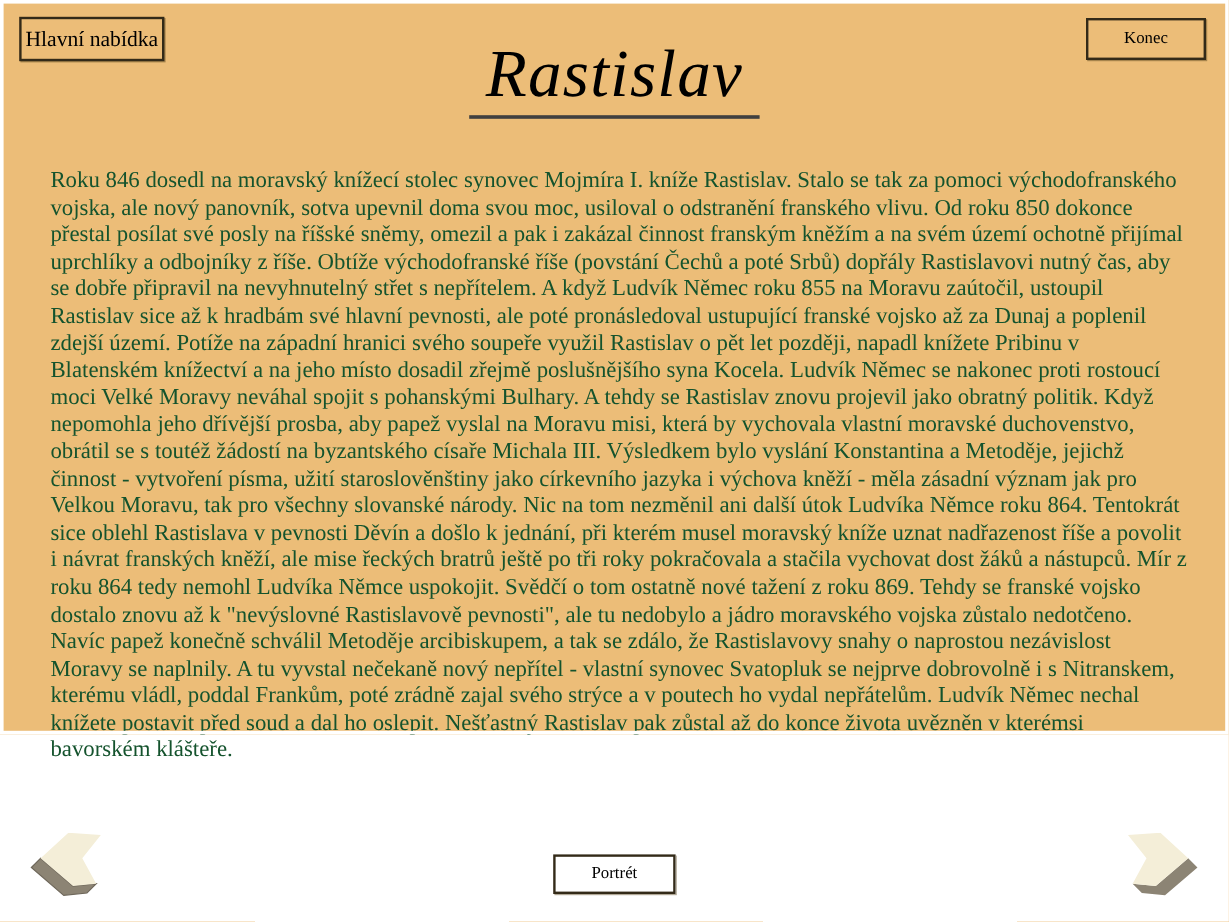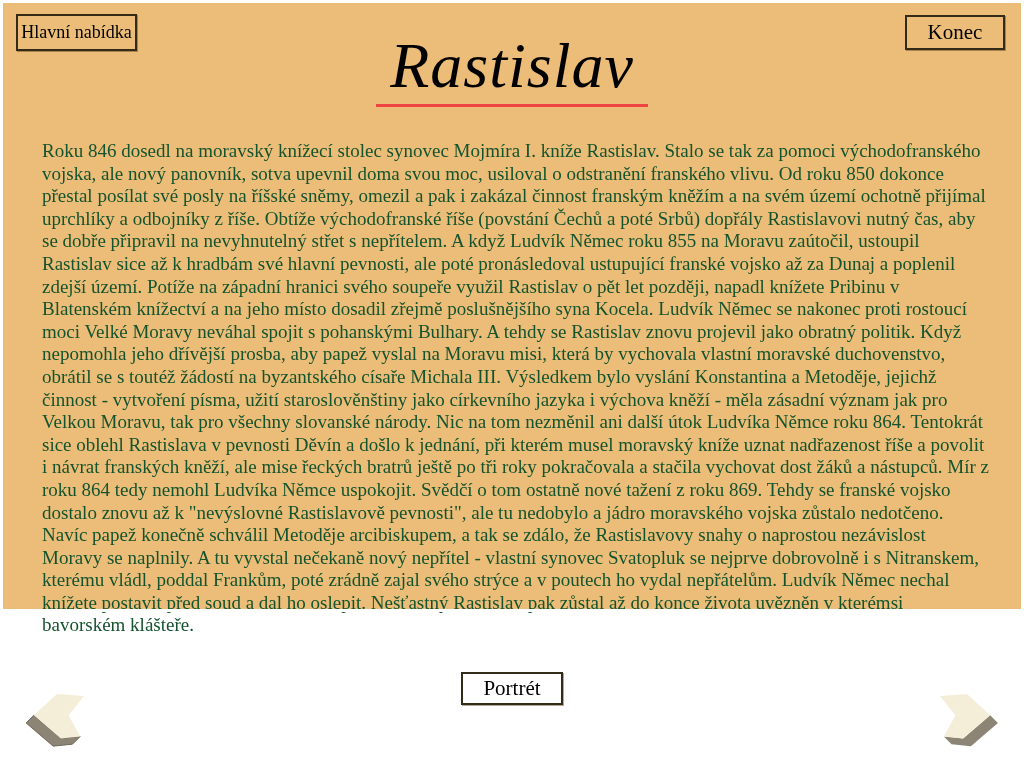--- a/index.html
+++ b/index.html
@@ -21,43 +21,43 @@
   }
   .flat-btn {
     position: absolute;
     background: transparent;
     border: 2px solid #332a18;
     box-shadow: 1px 1px 0 rgba(82,62,22,0.45);
     display: flex;
     align-items: center;
     justify-content: center;
     font-family: "Liberation Serif", serif;
-    font-size: 21px;
+    font-size: 14px;
     color: #000;
     cursor: pointer;
     white-space: nowrap;
   }
   #btn-main-menu { left: 16px;  top: 14px;  width: 121px; height: 37px; font-size: 18px; }
   #btn-konec     { left: 905px; top: 15px;  width: 100px; height: 35px; }
-  #btn-portret   { left: 461px; top: 672px; width: 102px; height: 33px; }
+  #btn-portret   { left: 461px; top: 712px; width: 102px; height: 33px; }
 
   #title-wrap {
     position: absolute;
     left: 0; top: 34px;
     width: 1024px;
     text-align: center;
   }
   #page-title {
     display: inline-block;
     font-family: "Liberation Serif", serif;
     font-style: italic;
-    font-size: 64px;
+    font-size: 56px;
     line-height: 1.0;
     letter-spacing: 1px;
-    border-bottom: 3px solid #ef4444;
+    border-bottom: 3px solid #404040;
     padding: 0 14px 6px 14px;
   }
 
   #body-text {
     position: absolute;
     left: 42px; top: 140px;
     width: 947px;
     font-size: 19px;
     line-height: 22.6px;
     text-align: left;

